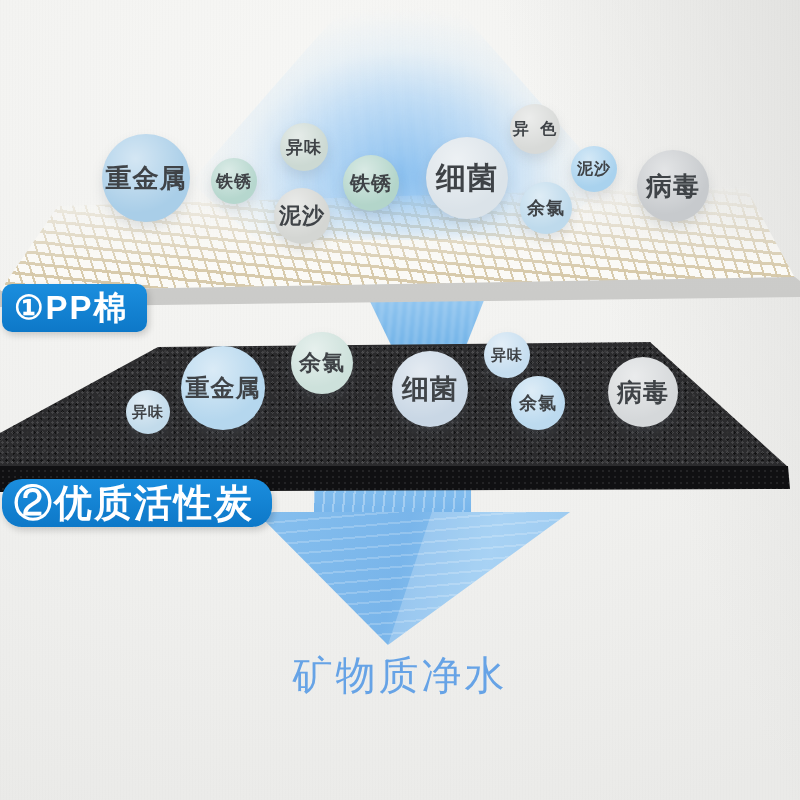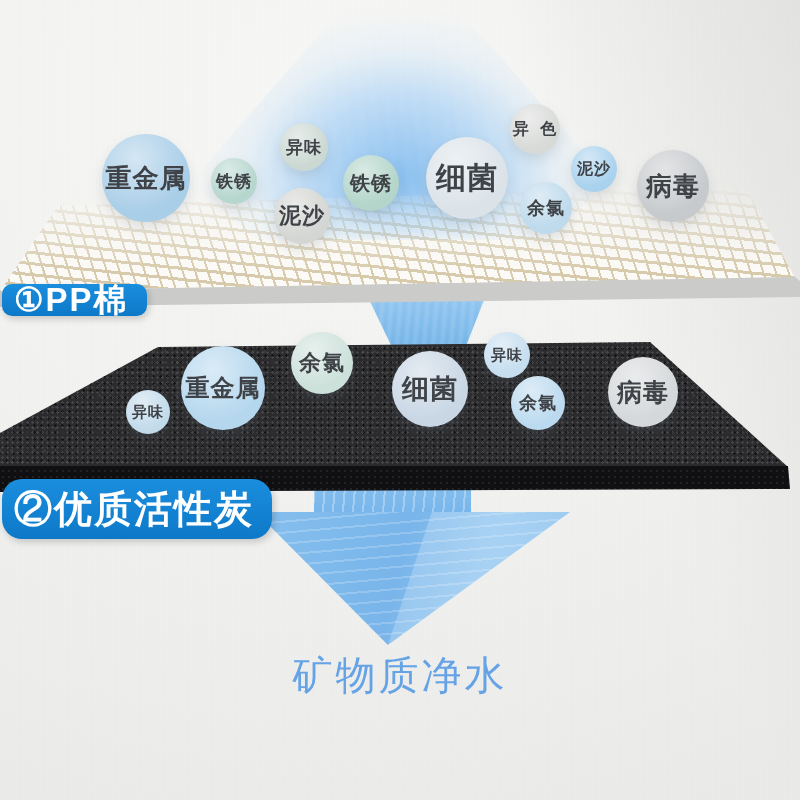--- a/index.html
+++ b/index.html
@@ -101,22 +101,22 @@
 
   
   .layer-label {
     position:absolute; left:2px; z-index:6;
     display:flex; align-items:center;
     color:#ffffff; font-weight:bold; letter-spacing:2px;
     background:linear-gradient(180deg, #1b8ede 0%, #0d78c8 100%);
     box-shadow:2px 3px 7px rgba(0,0,0,0.18);
     padding:0 18px 0 12px;
   }
-  .label-pp     { top:284px; height:32px; font-size:33px; border-radius:10px; }
-  .label-carbon { top:479px; height:60px; font-size:38px; border-radius:20px; }
+  .label-pp     { top:284px; height:48px; font-size:33px; border-radius:10px; }
+  .label-carbon { top:479px; height:48px; font-size:38px; border-radius:20px; }
 
   
   .bubble-layer { position:absolute; inset:0; }
   .bubble-layer.l1 { z-index:3; }
   .bubble-layer.l2 { z-index:5; }
   .bubble {
     position:absolute; border-radius:50%;
     display:flex; align-items:center; justify-content:center;
     font-weight:bold; color:#3f4347; letter-spacing:1px; white-space:nowrap;
     box-shadow:0 6px 12px rgba(110,122,134,0.18);

